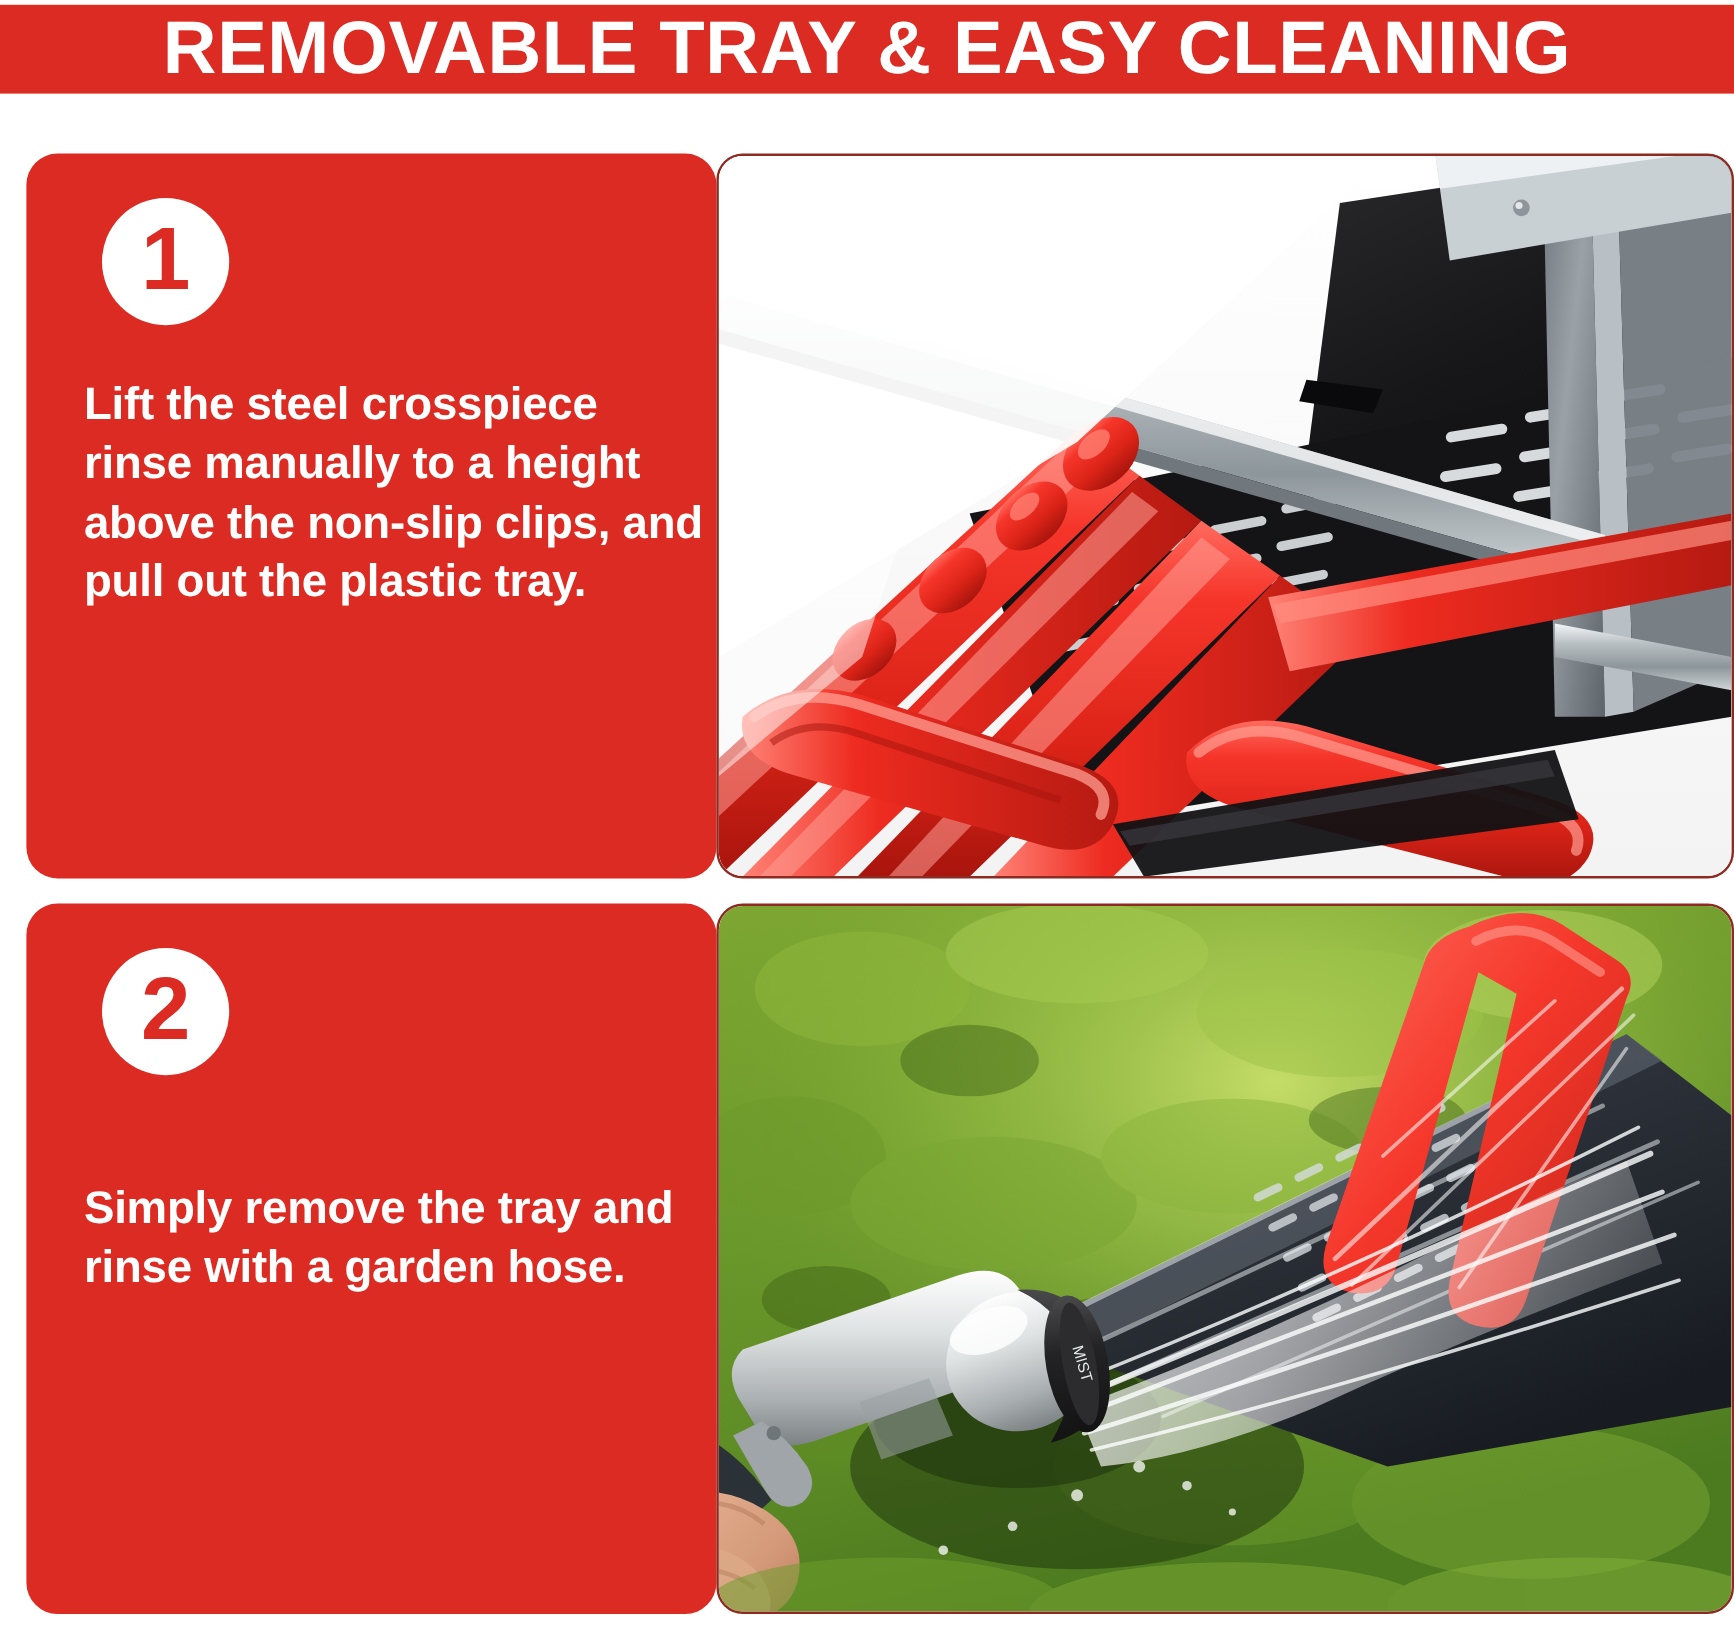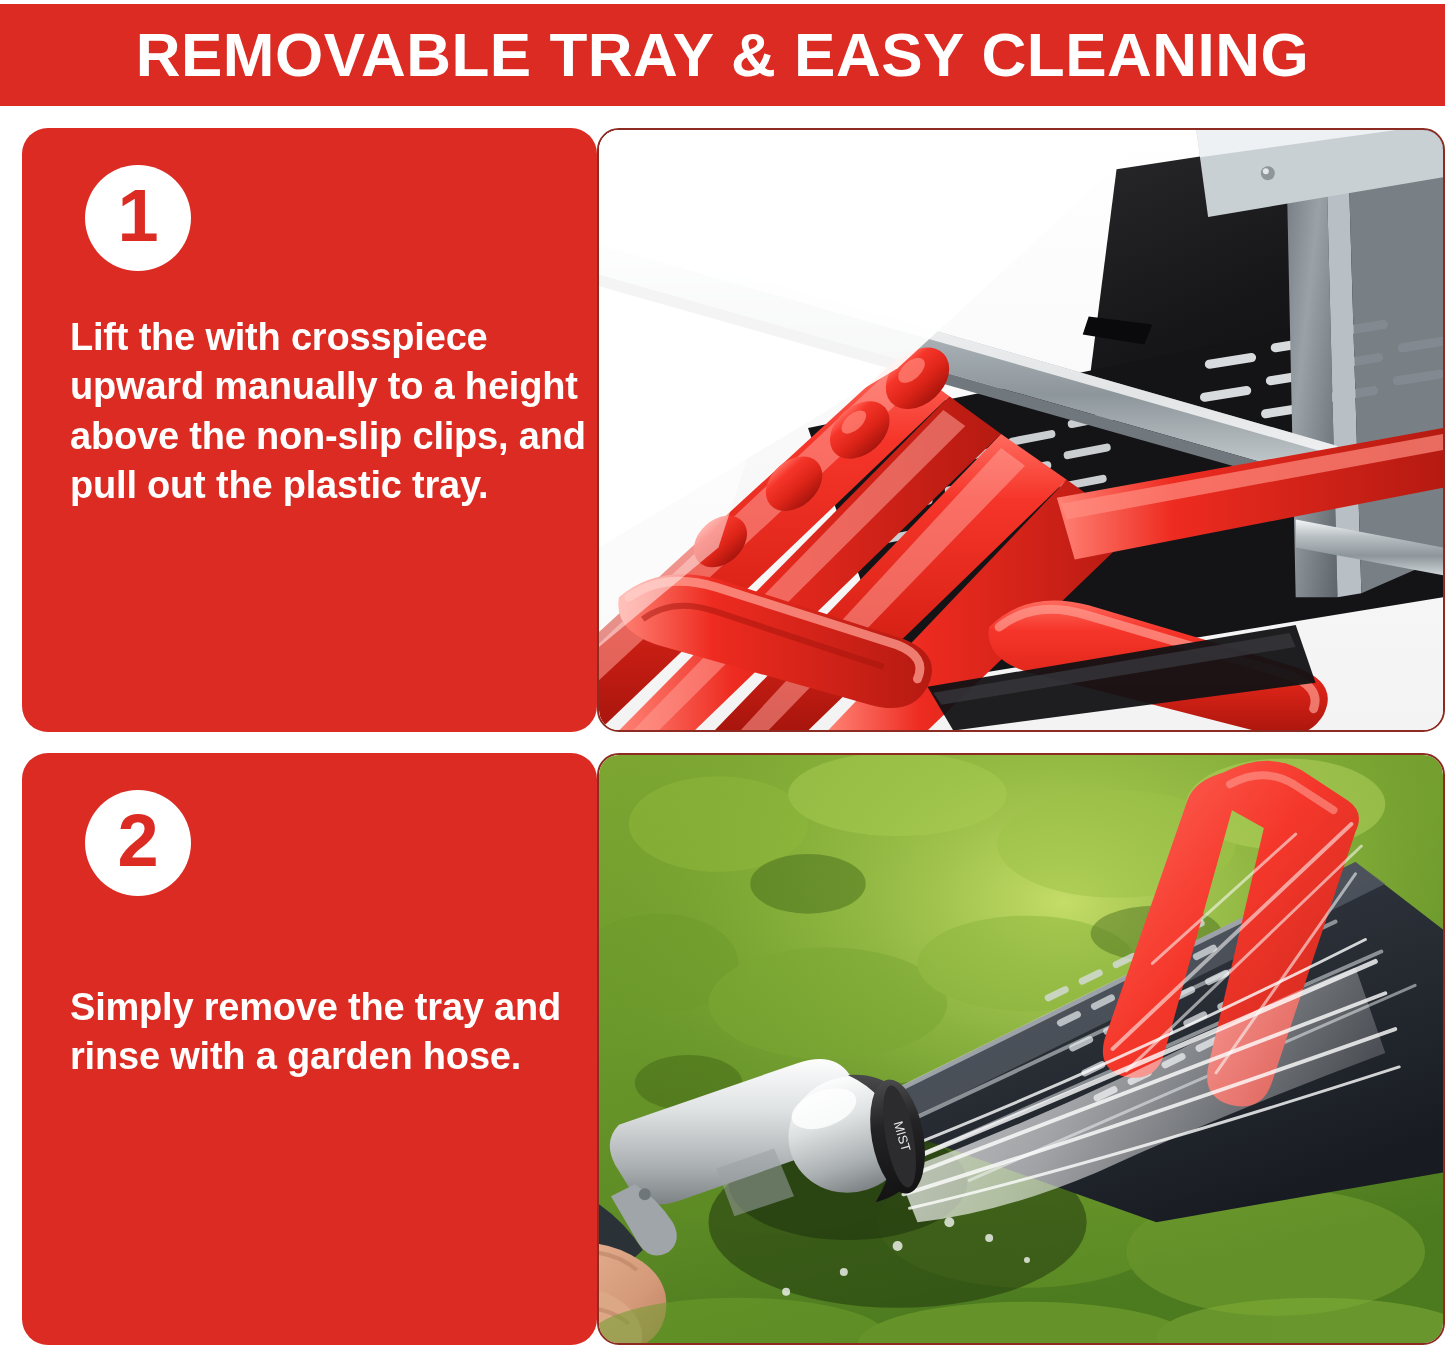--- a/index.html
+++ b/index.html
@@ -3,21 +3,21 @@
 <meta charset="utf-8">
 <style>
   html,body{margin:0;padding:0;background:#ffffff;}
   body{
     width:1445px;height:1359px;position:relative;overflow:hidden;
     font-family:"Liberation Sans","DejaVu Sans",sans-serif;
   }
 
   
   #header-banner{
-    position:absolute;left:0;top:4px;width:1445px;height:102px;
+    position:absolute;left:0;top:4px;width:1445px;height:74px;
     background:var(--brand,#DC2B22);
     display:flex;align-items:center;justify-content:center;
   }
   #header-title{
     color:#ffffff;
     font-size:62px;
     font-weight:bold;
     letter-spacing:0.5px;
     line-height:1;
     white-space:nowrap;
@@ -74,21 +74,21 @@
 <div id="header-banner">
   <div id="header-title">REMOVABLE TRAY &amp; EASY CLEANING</div>
 </div>
 
 <div class="step-row" id="step-row-1">
 
   <div class="step-card">
     <div class="num-badge">
       <span>1</span>
     </div>
-    <div class="step-text" id="step-text-1">Lift the with crosspiece upward manually to a height above the non-slip clips, and pull out the plastic tray.</div>
+    <div class="step-text" id="step-text-1">Lift the steel crosspiece rinse manually to a height above the non-slip clips, and pull out the plastic tray.</div>
   </div>
 
   <div class="photo">
     <svg viewBox="0 0 848 604" preserveAspectRatio="xMidYMid slice">
       <defs>
         <linearGradient id="p1bg" x1="0" y1="0" x2="0" y2="1">
           <stop offset="0" stop-color="#ffffff"></stop>
           <stop offset="1" stop-color="#f3f3f3"></stop>
         </linearGradient>
         <linearGradient id="redtube" x1="0" y1="0" x2="0" y2="1">

